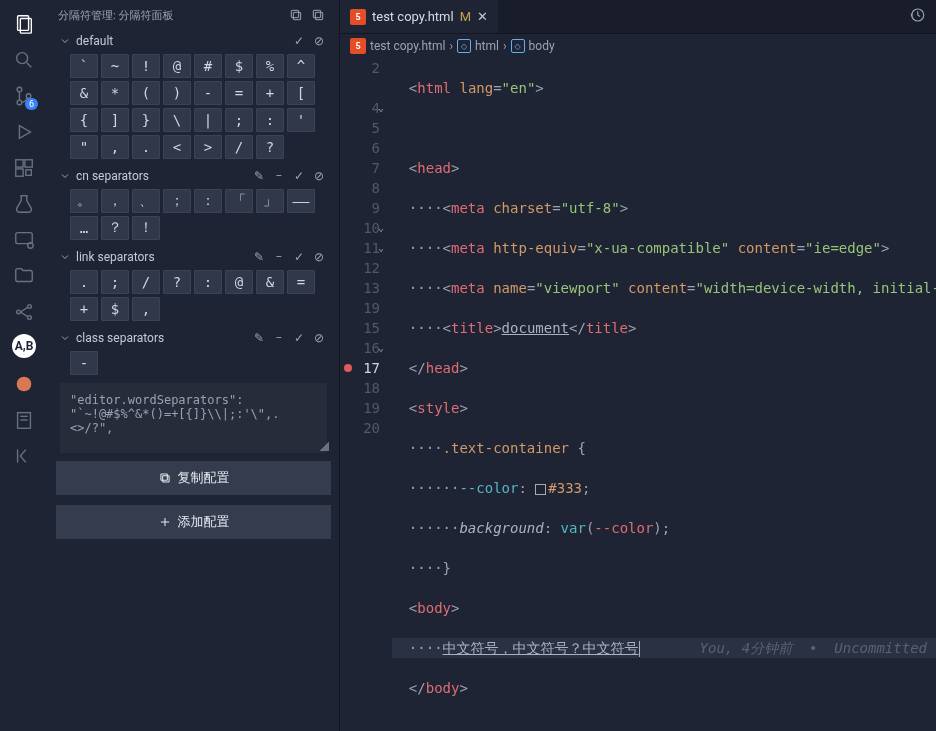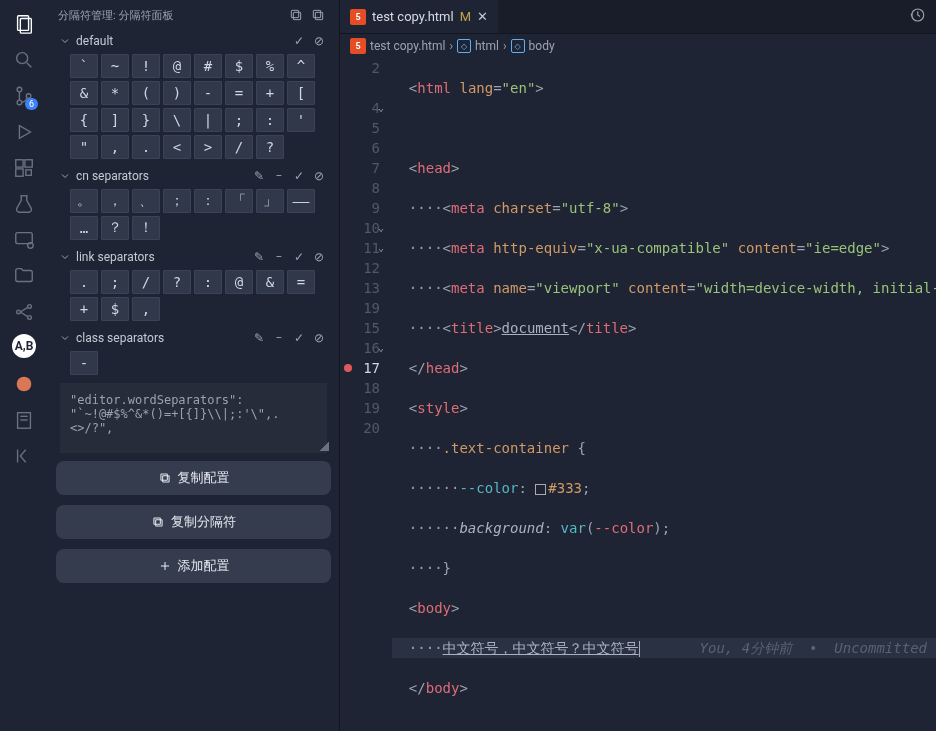--- a/index.html
+++ b/index.html
@@ -161,21 +161,20 @@
     align-items:center;
     justify-content:center;
     gap:6px;
     width:100%;
     background:#353c4e;
     color:#e5e8ef;
     padding:8px 0;
     margin-bottom:10px;
     font-size:13px;
     cursor:pointer;
-    border-radius:8px;
   }
   .btn svg{width:14px;height:14px;}
 
   
   .editor-area {
     flex:1;
     display:flex;
     flex-direction:column;
     background:#1e2433;
     min-width:0;
@@ -520,27 +519,20 @@
     <div class="buttons">
       <div class="btn">
         <svg viewBox="0 0 24 24" fill="none" stroke="currentColor" stroke-width="1.8">
             <rect x="8" y="8" width="11" height="11" rx="1"></rect>
             <rect x="5" y="5" width="11" height="11" rx="1"></rect>
           </svg>
         <span>复制配置</span>
       </div>
       <div class="btn">
         <svg viewBox="0 0 24 24" fill="none" stroke="currentColor" stroke-width="1.8">
-            <rect x="8" y="8" width="11" height="11" rx="1"></rect>
-            <rect x="5" y="5" width="11" height="11" rx="1"></rect>
-          </svg>
-        <span>复制分隔符</span>
-      </div>
-      <div class="btn">
-        <svg viewBox="0 0 24 24" fill="none" stroke="currentColor" stroke-width="1.8">
             <line x1="12" y1="5" x2="12" y2="19"></line>
             <line x1="5" y1="12" x2="19" y2="12"></line>
           </svg>
         <span>添加配置</span>
       </div>
     </div>
   </div>
 </div>
 
 <div class="editor-area">

